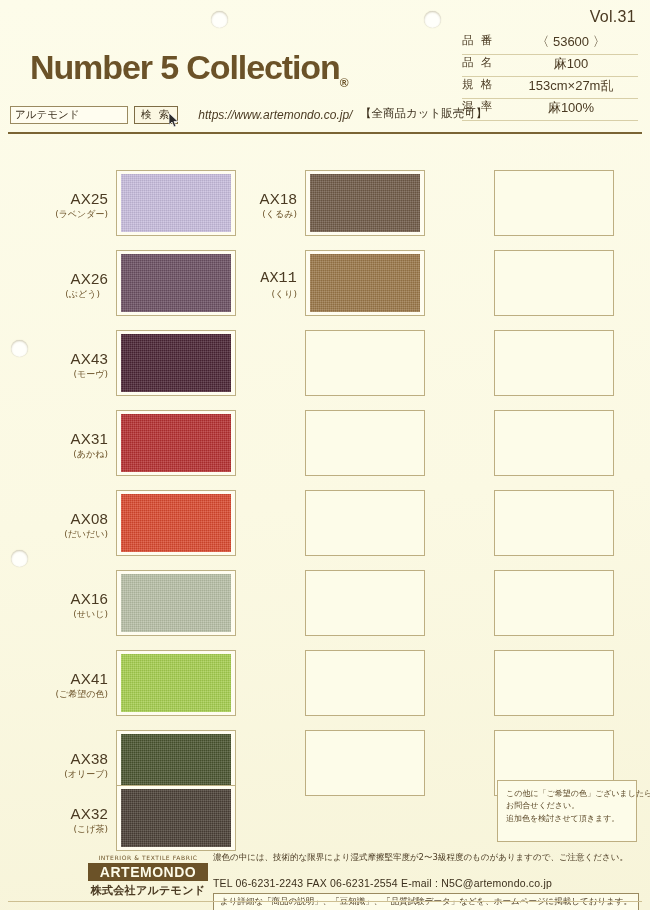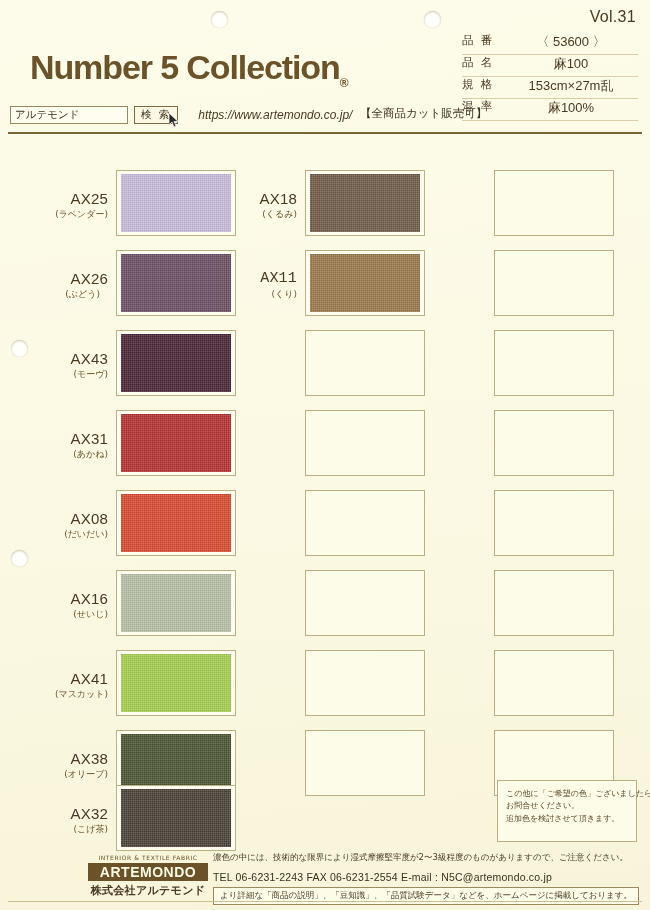--- a/index.html
+++ b/index.html
@@ -161,21 +161,21 @@
     margin-top: 2px; font-size: 11px; color: #4a3a22; font-weight: bold;
     font-family: "DejaVu Sans", sans-serif; letter-spacing: .3px;
   }
 
   .foot-text { position: absolute; left: 213px; top: 6px; width: 370px; }
   .foot-warn {
     font-size: 8.5px; color: #4a3a22; line-height: 1.3;
     font-family: "DejaVu Sans", sans-serif; white-space: nowrap;
   }
   .foot-contact {
-    margin-top: 8px; font-size: 10.5px; color: #3b2f1c; letter-spacing: .2px;
+    margin-top: 14px; font-size: 10.5px; color: #3b2f1c; letter-spacing: .2px;
     white-space: nowrap;
   }
   .foot-box {
     margin-top: 4px; display: inline-block;
     border: 1px solid #9a8a60; background: #fdfce9;
     padding: 2px 6px;
     font-size: 8.5px; color: #4a3a22;
     font-family: "DejaVu Sans", sans-serif; white-space: nowrap;
   }
   .sheet-no {
@@ -266,21 +266,21 @@
       <div class="label-name" style="left: 32px; top: 388px;">(だいだい)</div>
       <div class="swatch" style="left: 116px; top: 350px;">
         <div class="fabric" id="sw_AX08" style="background-color: rgb(217, 72, 46);"></div>
       </div>
       <div class="label-code" style="left: 32px; top: 450px;">AX16</div>
       <div class="label-name" style="left: 32px; top: 468px;">(せいじ)</div>
       <div class="swatch" style="left: 116px; top: 430px;">
         <div class="fabric" id="sw_AX16" style="background-color: rgb(184, 191, 166);"></div>
       </div>
       <div class="label-code" style="left: 32px; top: 530px;">AX41</div>
-      <div class="label-name" style="left: 32px; top: 548px;">(マスカット)</div>
+      <div class="label-name" style="left: 32px; top: 548px;">(ご希望の色)</div>
       <div class="swatch" style="left: 116px; top: 510px;">
         <div class="fabric" id="sw_AX41" style="background-color: rgb(165, 206, 78);"></div>
       </div>
       <div class="label-code" style="left: 32px; top: 610px;">AX38</div>
       <div class="label-name" style="left: 32px; top: 628px;">(オリーブ)</div>
       <div class="swatch" style="left: 116px; top: 590px;">
         <div class="fabric" id="sw_AX38" style="background-color: rgb(73, 84, 47);"></div>
       </div>
       <div class="label-code" style="left: 32px; top: 665px;">AX32</div>
       <div class="label-name" style="left: 32px; top: 683px;">(こげ茶)</div>

